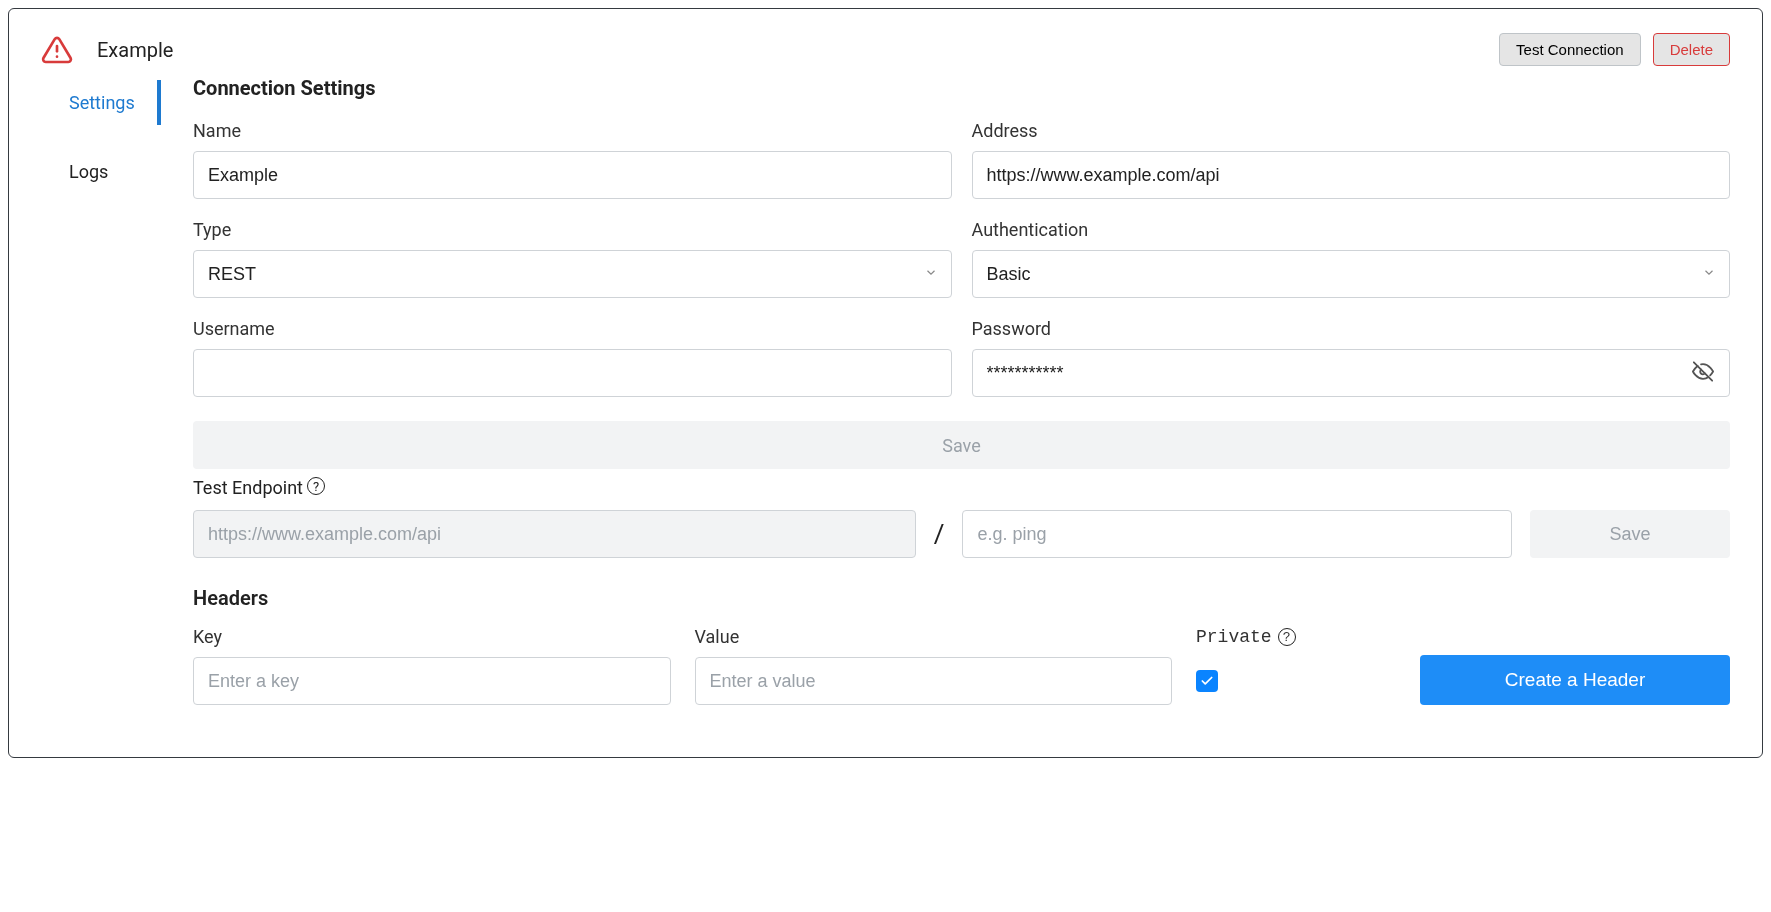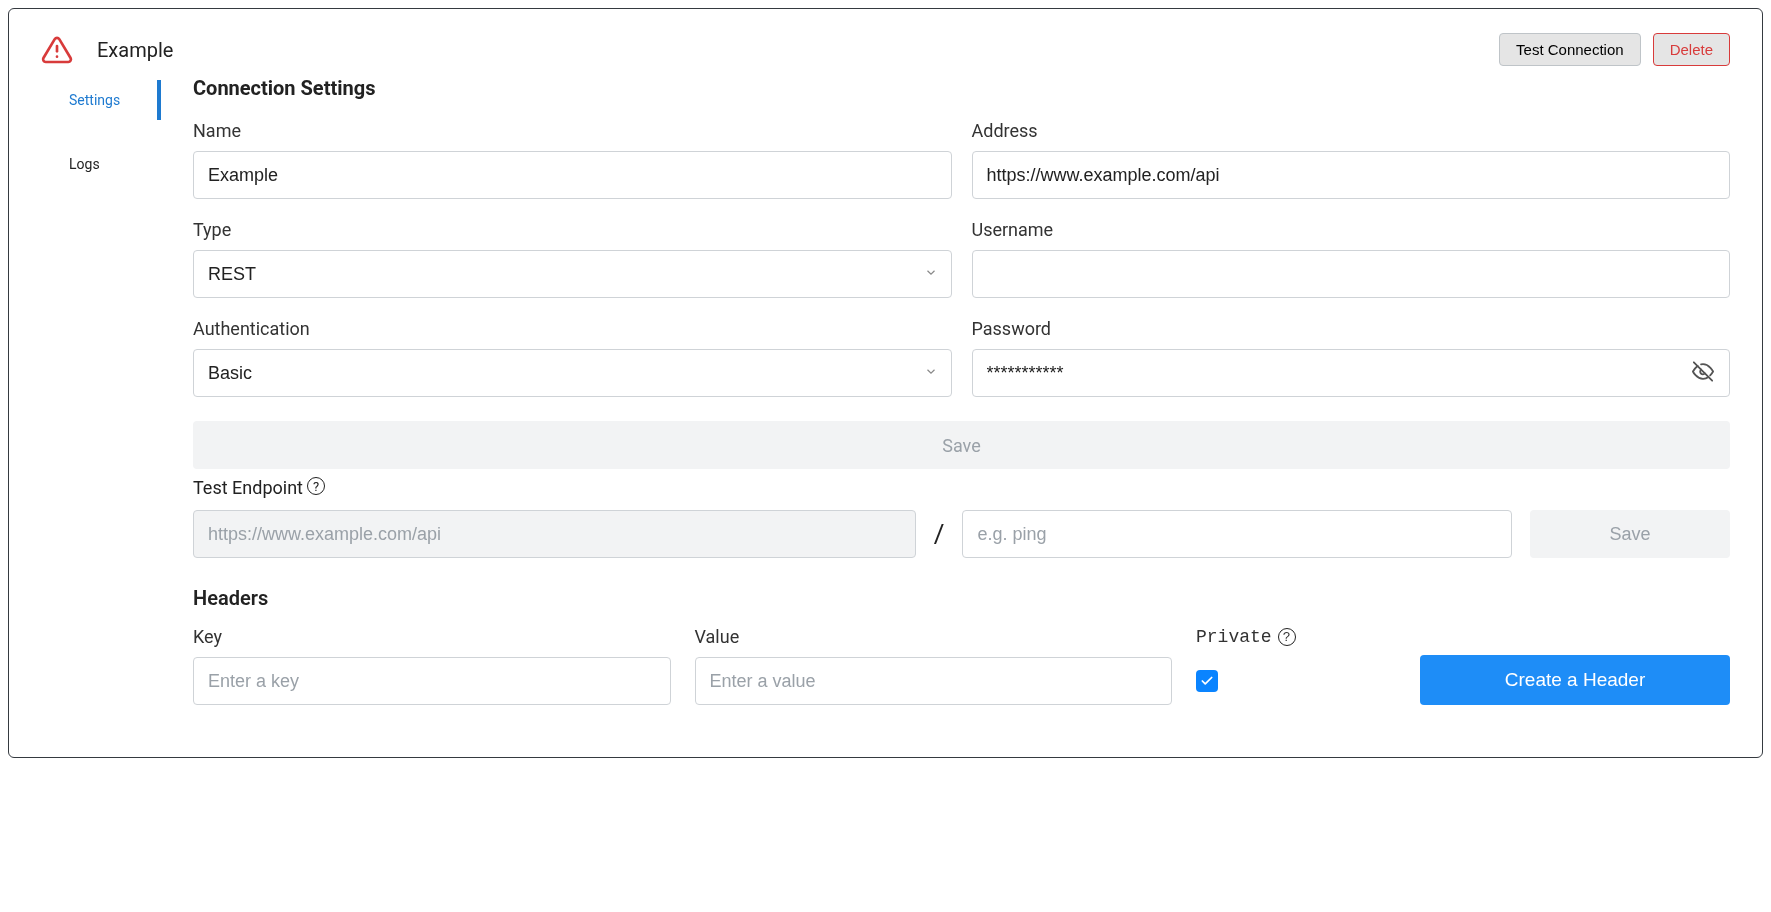--- a/index.html
+++ b/index.html
@@ -47,21 +47,21 @@
     display: flex;
     gap: 24px;
     align-items: flex-start;
   }
   .side-tabs {
     width: 120px;
     flex-shrink: 0;
     padding-top: 6px;
   }
   .side-tab {
-    font-size: 14px;
+    font-size: 18px;
     padding: 12px 0 12px 28px;
     cursor: pointer;
     color: #222;
     border-right: 4px solid transparent;
     margin-bottom: 24px;
   }
   .side-tab.active {
     color: #1e7ad0;
     border-right: 4px solid #1e7ad0;
   }
@@ -270,33 +270,33 @@
           <div class="select-wrap">
             <input class="text-input select-input" readonly="" value="REST" style="">
             <span class="select-caret">
               <svg width="14" height="14" viewBox="0 0 24 24" fill="none" stroke="#888" stroke-width="2">
                   <polyline points="6 9 12 15 18 9"></polyline>
                 </svg>
             </span>
           </div>
         </div>
         <div class="form-field">
-          <label class="field-label">Username</label>
-          <input class="text-input" type="text" value="" style="">
-        </div>
-        <div class="form-field">
           <label class="field-label">Authentication</label>
           <div class="select-wrap">
             <input class="text-input select-input" readonly="" value="Basic" style="">
             <span class="select-caret">
               <svg width="14" height="14" viewBox="0 0 24 24" fill="none" stroke="#888" stroke-width="2">
                   <polyline points="6 9 12 15 18 9"></polyline>
                 </svg>
             </span>
           </div>
+        </div>
+        <div class="form-field">
+          <label class="field-label">Username</label>
+          <input class="text-input" type="text" value="" style="">
         </div>
         <div class="form-field">
           <label class="field-label">Password</label>
           <div class="password-wrap">
             <input class="text-input" type="text" value="***********" style="">
             <button class="eye-btn">
               <span>
                 <svg width="22" height="22" viewBox="0 0 24 24" fill="none" stroke="#555" stroke-width="2" stroke-linecap="round" stroke-linejoin="round">
                   <path d="M17.94 17.94A10.94 10.94 0 0 1 12 20C5 20 1 12 1 12a21.8 21.8 0 0 1 5.06-6.06"></path>
                   <path d="M9.9 4.24A10.94 10.94 0 0 1 12 4c7 0 11 8 11 8a21.83 21.83 0 0 1-3.17 4.19"></path>

